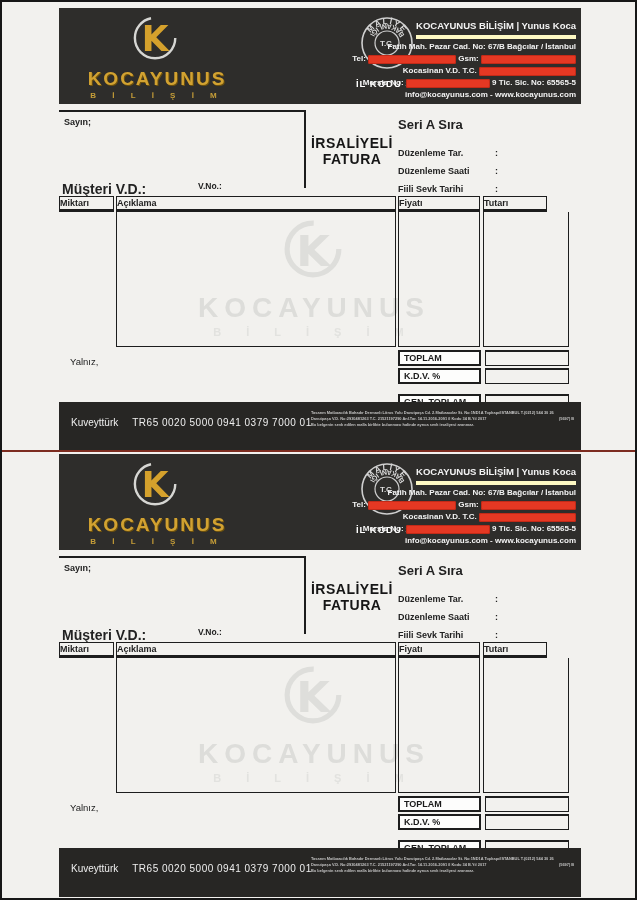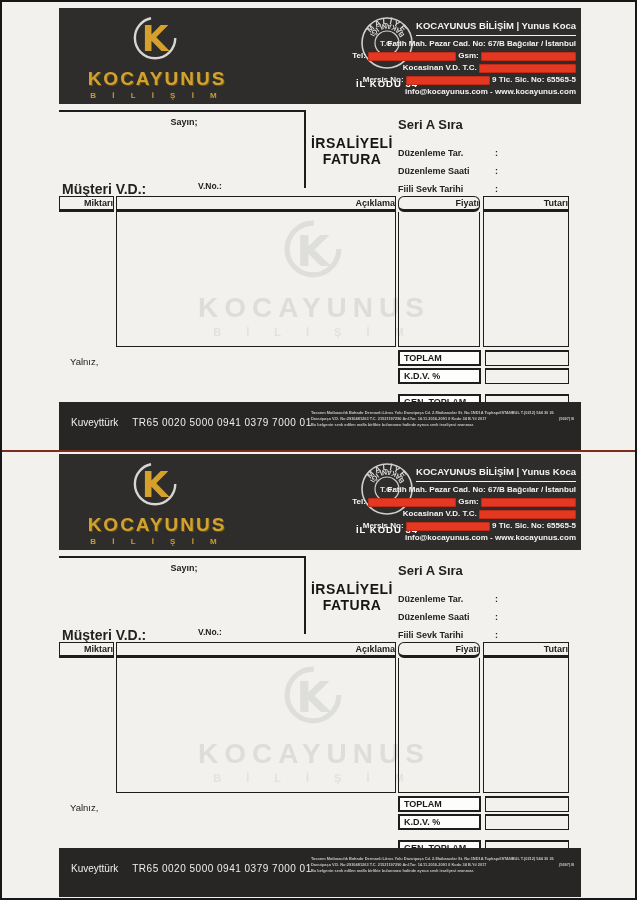--- a/index.html
+++ b/index.html
@@ -26,57 +26,57 @@
   .logo-subtitle {
     margin-top:1px; font-size:8px; font-weight:bold; letter-spacing:7px; color:#c59d38;
   }
   .stamp-wrap { position:absolute; left:244px; top:3px; width:168px; text-align:center; }
   .il-kodu { margin-top:-3px; font-size:9.5px; font-weight:bold; color:#fff; letter-spacing:1px; }
   .company-info {
     position:absolute; right:5px; top:11px; width:270px; text-align:right;
     font-size:8px; font-weight:bold; line-height:1.5; color:#f3f3f3;
   }
   .company-title {
-    display:inline-block; font-size:9.5px; border-bottom:1px solid #fef9c3;
+    display:inline-block; font-size:9.5px; border-bottom:4px solid #fef9c3;
     padding-bottom:2px; margin-bottom:2px;
   }
   .redact {
     display:inline-block; height:9px; background:#e53823; border-radius:2px;
     vertical-align:middle; box-shadow:0 0 0 1px #c22a18 inset;
   }
   .info-line { white-space:nowrap; }
   .w88{width:88px}.w95{width:95px}.w97{width:97px}.w84{width:84px}
 
   
   .sayin-box {
     position:absolute; left:57px; top:104px; width:247px; height:78px;
     border-top:2px solid #1d1d1d; border-right:2px solid #1d1d1d;
   }
-  .sayin-label { padding:5px 0 0 5px; font-size:9px; font-weight:bold; color:#222;text-align:center; }
+  .sayin-label { padding:5px 0 0 5px; font-size:9px; font-weight:bold; color:#222; }
   .musteri-vd { position:absolute; left:60px; top:175px; font-size:14px; font-weight:bold; color:#222; }
   .vno { position:absolute; left:196px; top:175px; font-size:8.5px; font-weight:bold; color:#222; }
   .doc-title {
     position:absolute; left:300px; top:129px; width:100px; text-align:center;
     font-size:14px; font-weight:bold; color:#161616; line-height:1.15; letter-spacing:0.5px;
   }
   .seri { position:absolute; left:396px; top:111px; font-size:13px; font-weight:bold; color:#222; }
   .field-label { position:absolute; left:396px; font-size:9px; font-weight:bold; color:#222; }
   .field-colon { position:absolute; left:493px; font-size:9px; font-weight:bold; color:#222; }
   .f1{top:142px}.f2{top:160px}.f3{top:178px}
 
   
   .th {
     position:absolute; top:190px; height:16px; border:1px solid #1d1d1d;
     border-bottom:3px solid #1d1d1d; font-size:9px; font-weight:bold; color:#222;
-    text-align:right; line-height:12px; background:transparent;
+    text-align:left; line-height:12px; background:transparent;
   }
   .th.miktari{left:57px; width:55px;}
   .th.aciklama{left:114px; width:280px;}
-  .th.fiyati{left:396px; width:82px;border-radius:6px;}
-  .th.tutari{left:481px; width:86px;}
+  .th.fiyati{left:396px; width:82px;}
+  .th.tutari{left:481px; width:64px;}
   .tb {
     position:absolute; top:206px; height:135px;
     border:1.5px solid #1d1d1d; border-top:none;
   }
   .tb.aciklama{left:114px; width:280px;}
   .tb.fiyati{left:396px; width:82px;}
   .tb.tutari{left:481px; width:86px;}
 
   
   .watermark { position:absolute; left:192px; top:212px; width:240px; text-align:center; }

